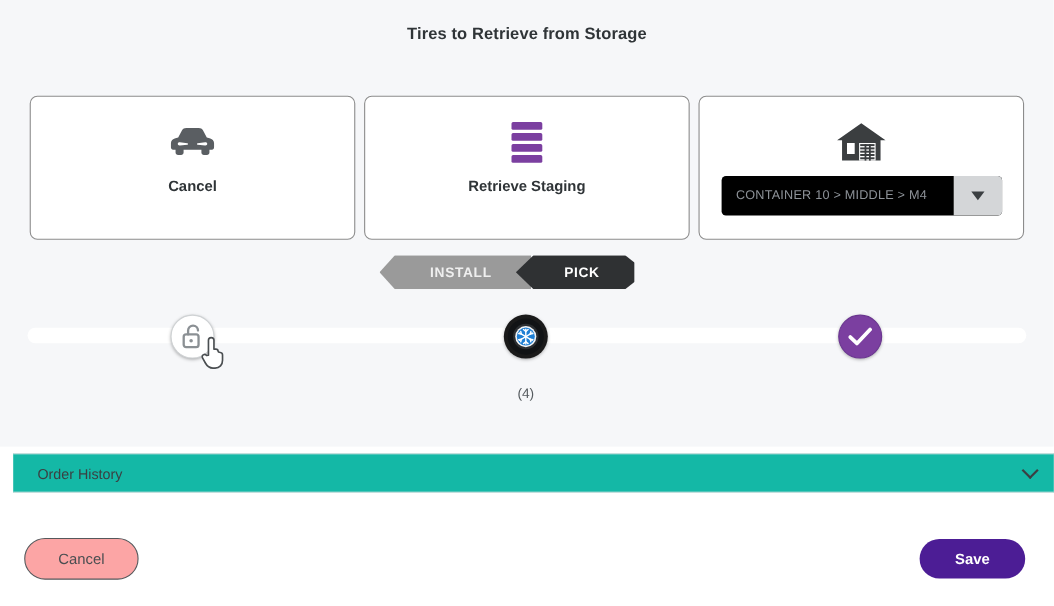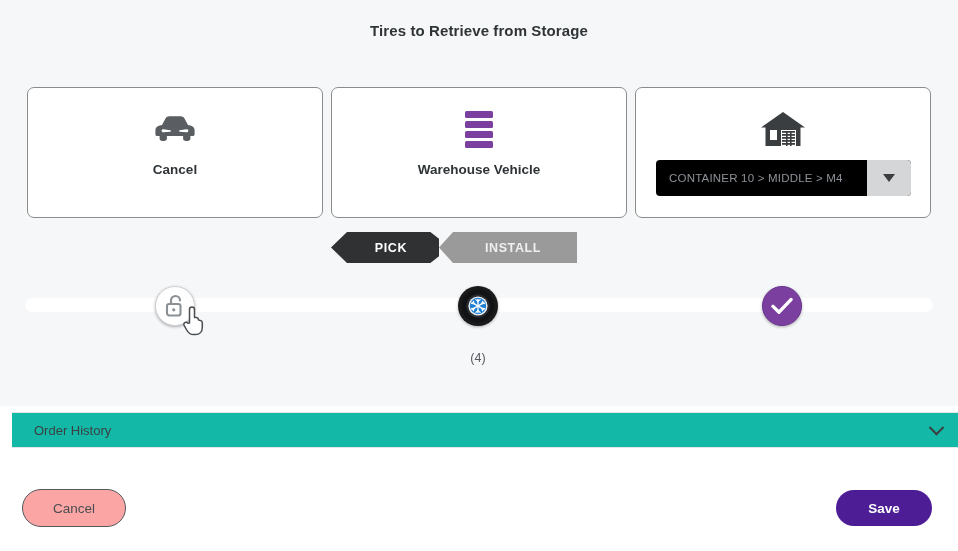--- a/index.html
+++ b/index.html
@@ -194,21 +194,21 @@
 
       <div class="card">
         <div class="card-icon">
           <span class="tire-stack" aria-hidden="true">
               <i></i>
               <i></i>
               <i></i>
               <i></i>
             </span>
         </div>
-        <div class="card-label">Warehouse Vehicle</div>
+        <div class="card-label">Retrieve Staging</div>
       </div>
 
       <div class="card">
         <div class="card-icon">
           <svg width="46" height="40" viewBox="0 0 46 40" aria-hidden="true">
             <path fill="#3b3e40" d="M23 3 L45 18.5 L40.5 18.5 L40.5 37 L5.5 37 L5.5 18.5 L1 18.5 Z"></path>
             <rect x="10" y="21" width="7" height="10" fill="#ffffff"></rect>
             <rect x="21" y="21" width="15" height="16" fill="#ffffff"></rect>
             <g fill="#3b3e40">
               <rect x="22" y="22" width="13" height="1.8"></rect>
@@ -225,22 +225,22 @@
           <div class="value">CONTAINER 10 &gt; MIDDLE &gt; M4</div>
           <div class="arrow">
             <span class="caret-down" aria-hidden="true"></span>
           </div>
         </div>
       </div>
 
     </div>
 
     <div class="mode-toggle">
+      <div class="chev chev-install">INSTALL</div>
       <div class="chev chev-pick">PICK</div>
-      <div class="chev chev-install">INSTALL</div>
     </div>
 
     <div class="track"></div>
 
     <div class="node node-lock">
       <svg width="22" height="24" viewBox="0 0 22 24" aria-hidden="true">
         <path d="M7 10 L7 6.5 C7 4 9 2 11.5 2 C14 2 16 4 16 6.5" fill="none" stroke="#8b9094" stroke-width="2.1" stroke-linecap="round"></path>
         <rect x="3" y="10" width="13.5" height="11.5" rx="2.2" fill="none" stroke="#8b9094" stroke-width="2.1"></rect>
         <circle cx="9.75" cy="15.8" r="1.6" fill="#8b9094"></circle>
       </svg>

